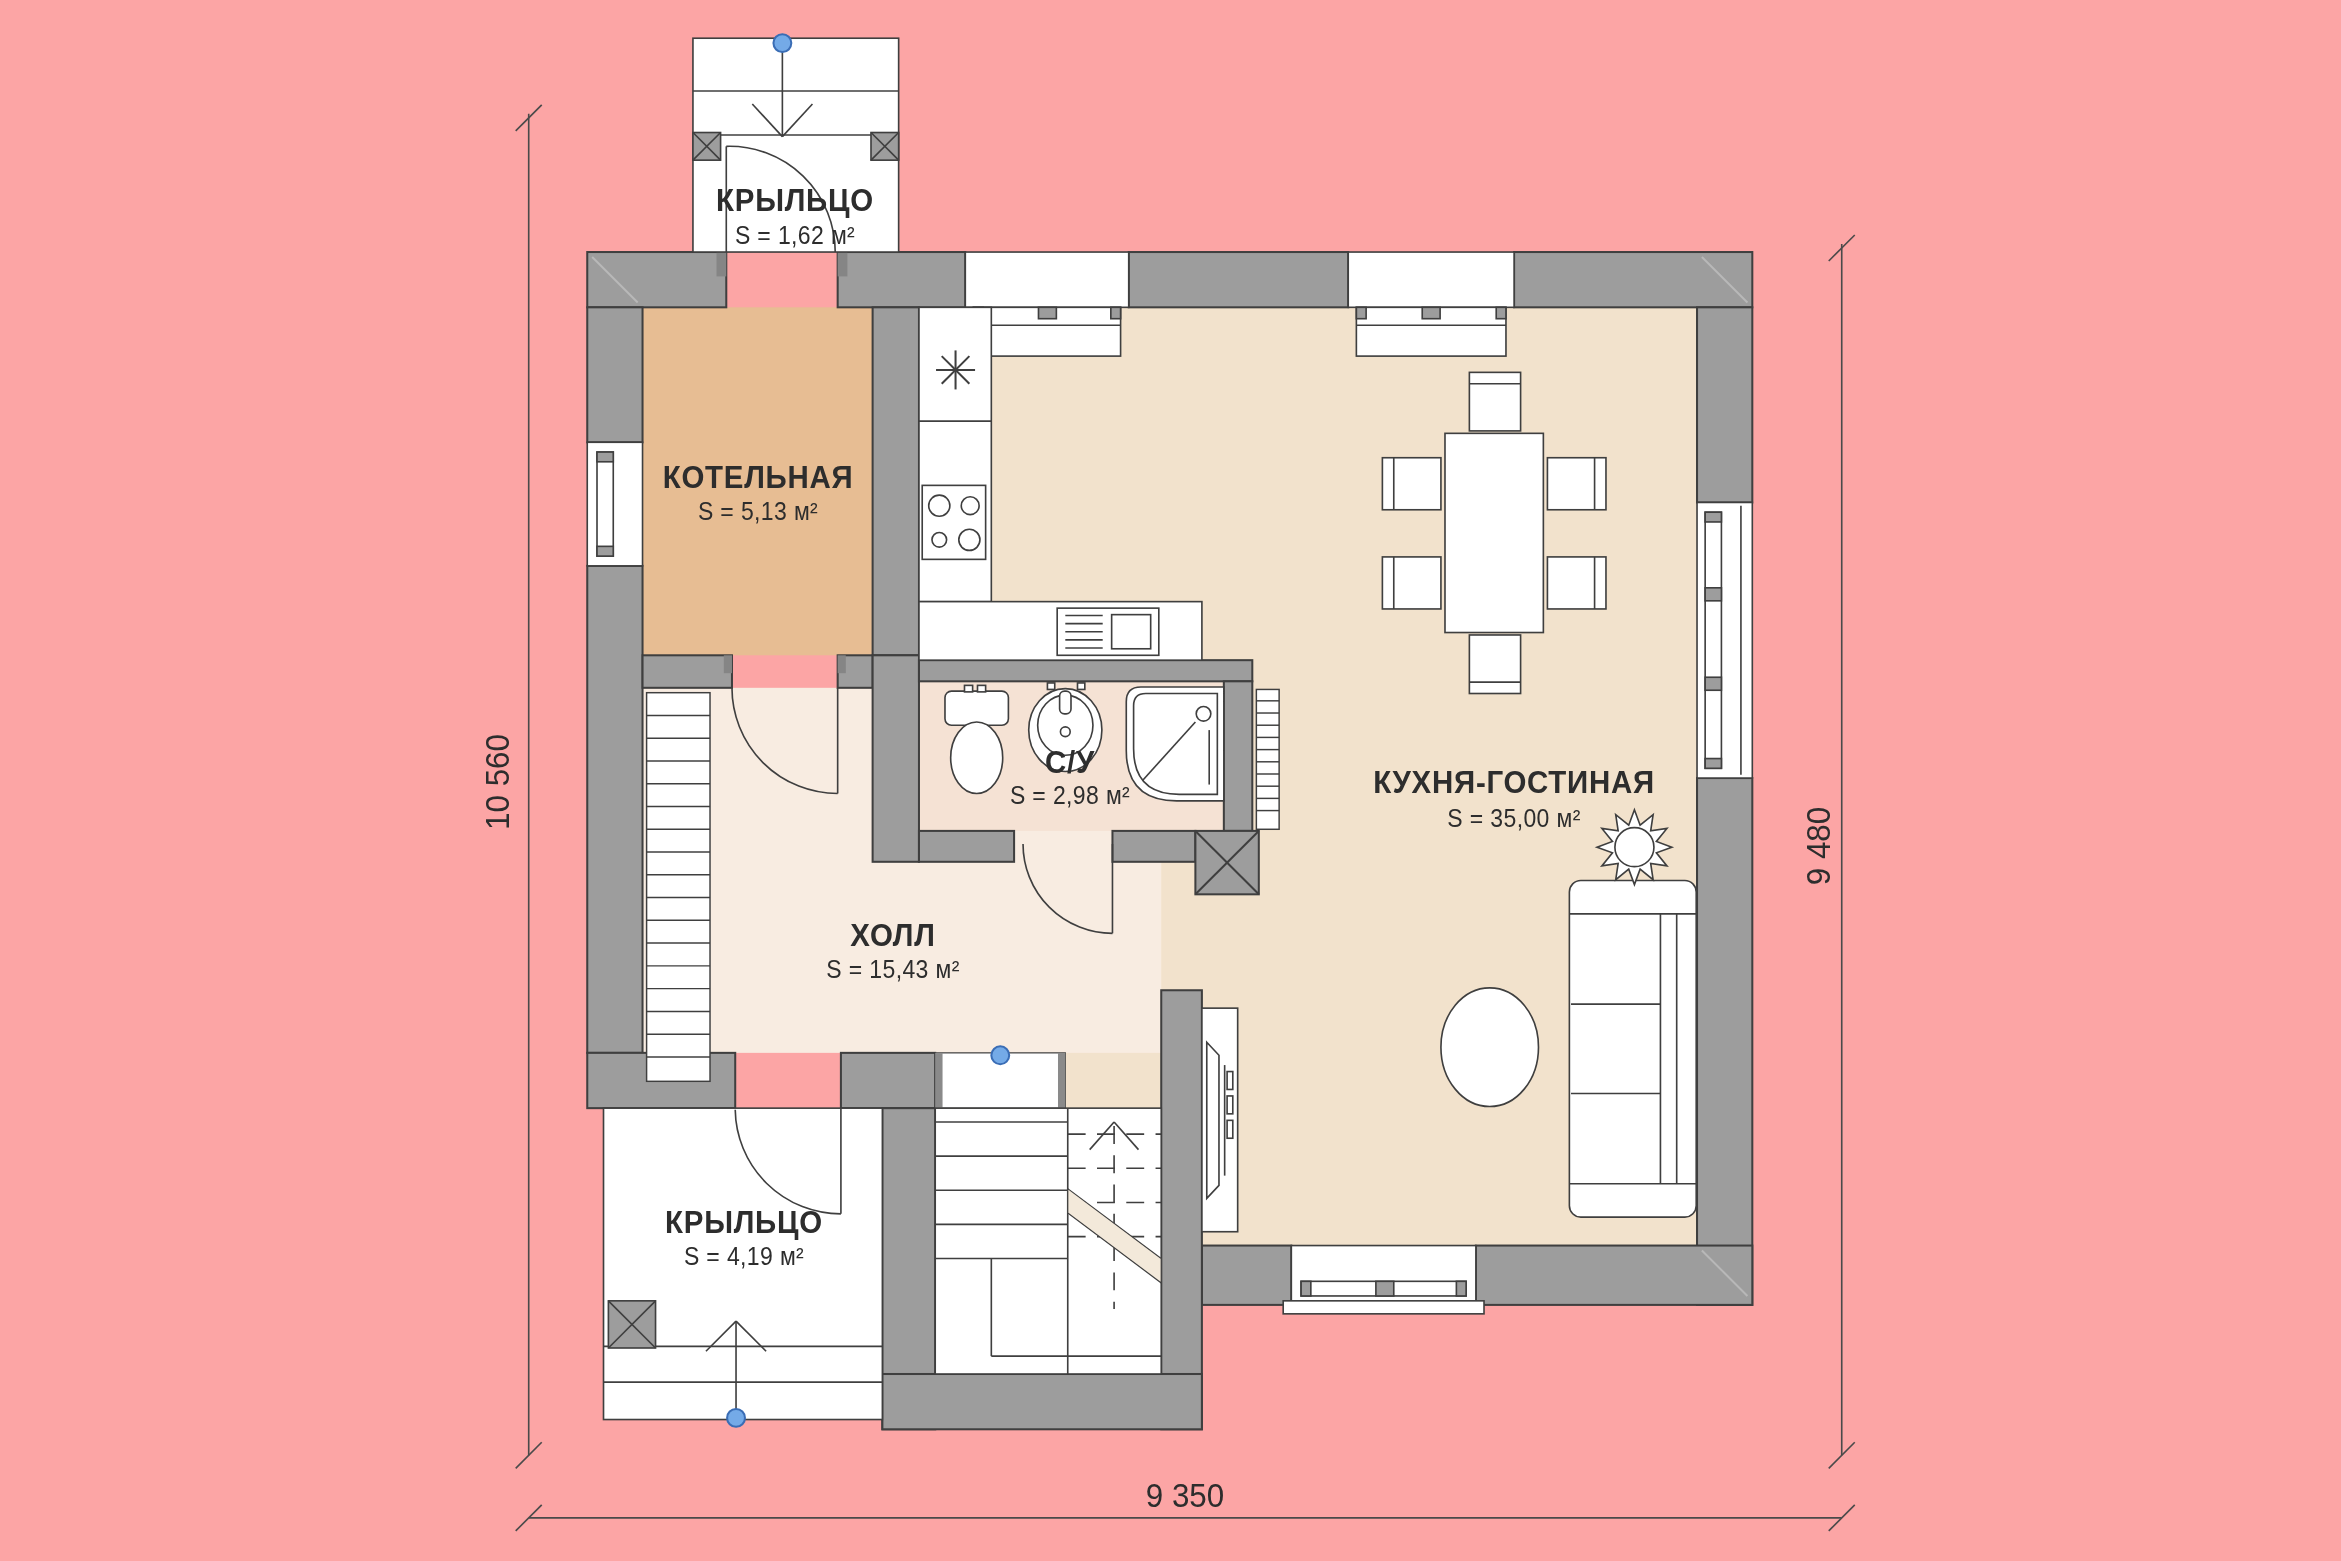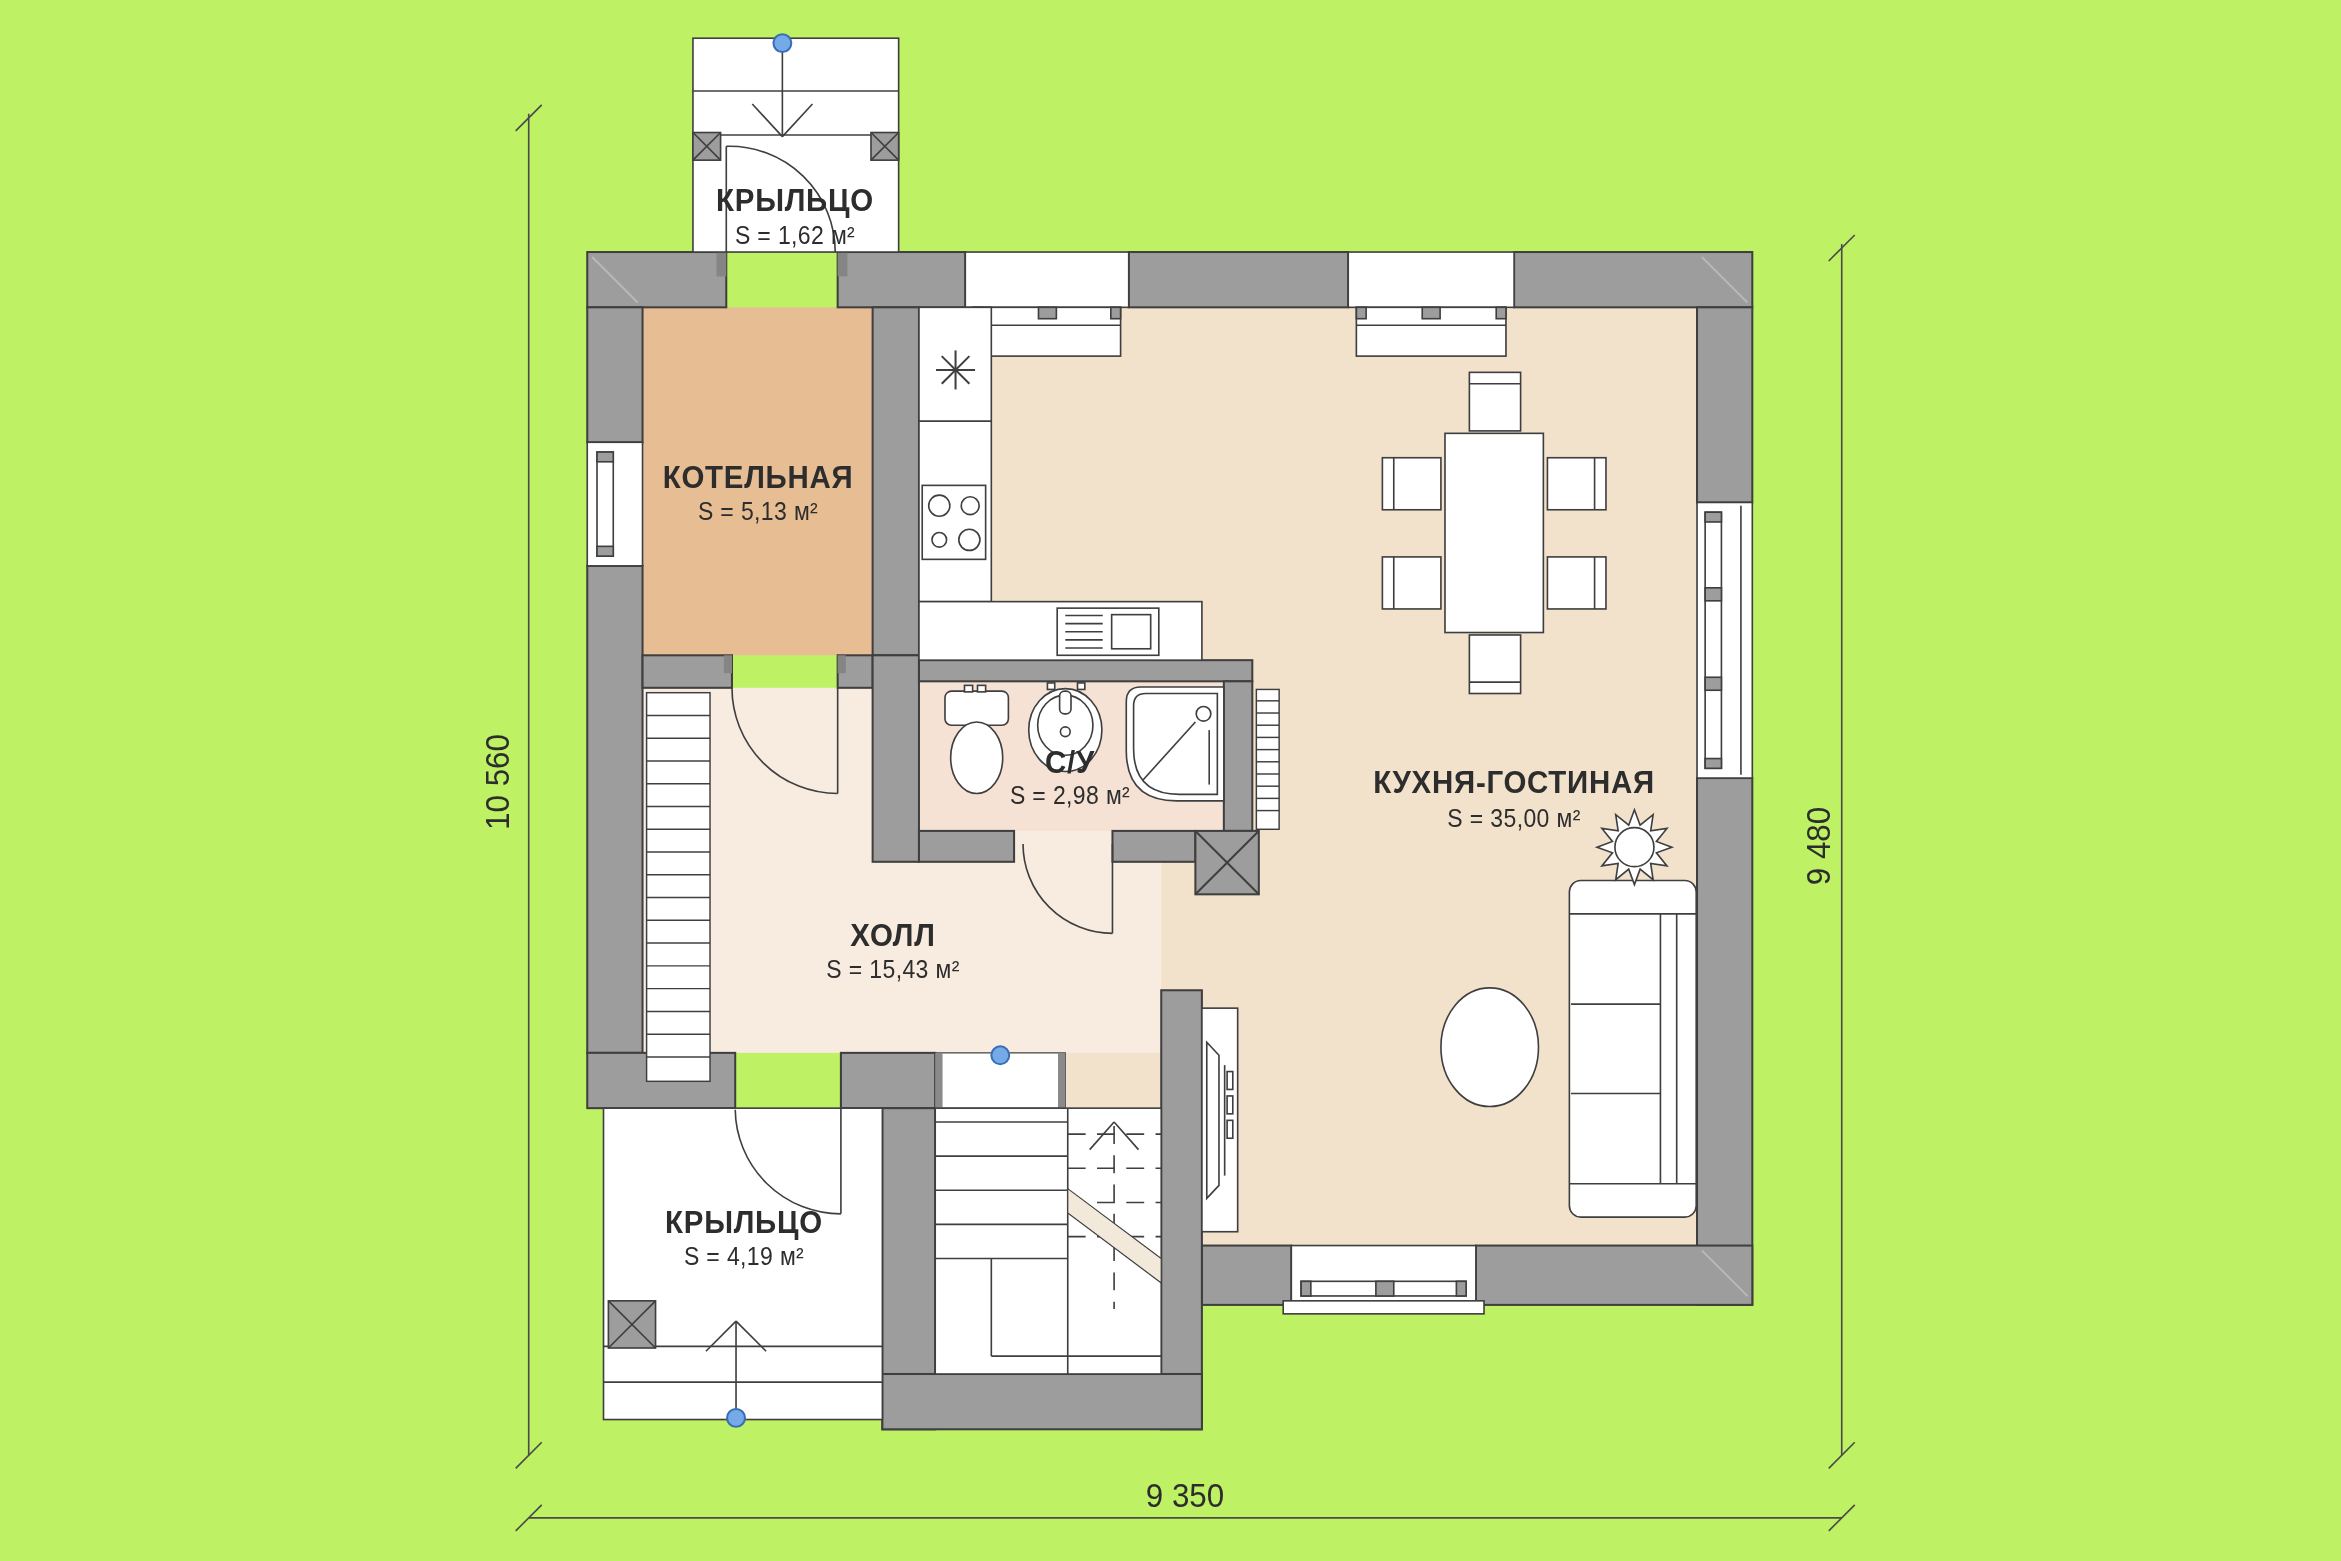--- a/index.html
+++ b/index.html
@@ -1,17 +1,17 @@
 <!DOCTYPE html>
 <html style="font-size:13px"><head>
 <meta charset="utf-8">
 <style>
   html,body{margin:0;padding:0;background:#ffffff;}
   body{width:2342px;height:1561px;overflow:hidden;font-family:"Liberation Sans",sans-serif;}
-  #plan{position:relative;width:2342px;height:1561px;background:#bef264;}
+  #plan{position:relative;width:2342px;height:1561px;background:#fca5a5;}
   #plan svg{position:absolute;left:0;top:0;}
   .lbl{position:absolute;transform:translate(-50%,-50%) scaleX(.92);color:#2d2d2d;white-space:nowrap;text-align:center;}
   .room-name{font-size:32px;font-weight:600;letter-spacing:0.8px;}
   .room-area{font-size:25px;font-weight:500;letter-spacing:0.4px;}
   .dim{position:absolute;font-size:33px;font-weight:500;color:#2d2d2d;white-space:nowrap;}
   .dim.vert{transform:translate(-50%,-50%) rotate(-90deg) scaleX(.95);}
   .dim.horiz{transform:translate(-50%,-50%) scaleX(.95);}
 </style>
 </head>
 <body>

